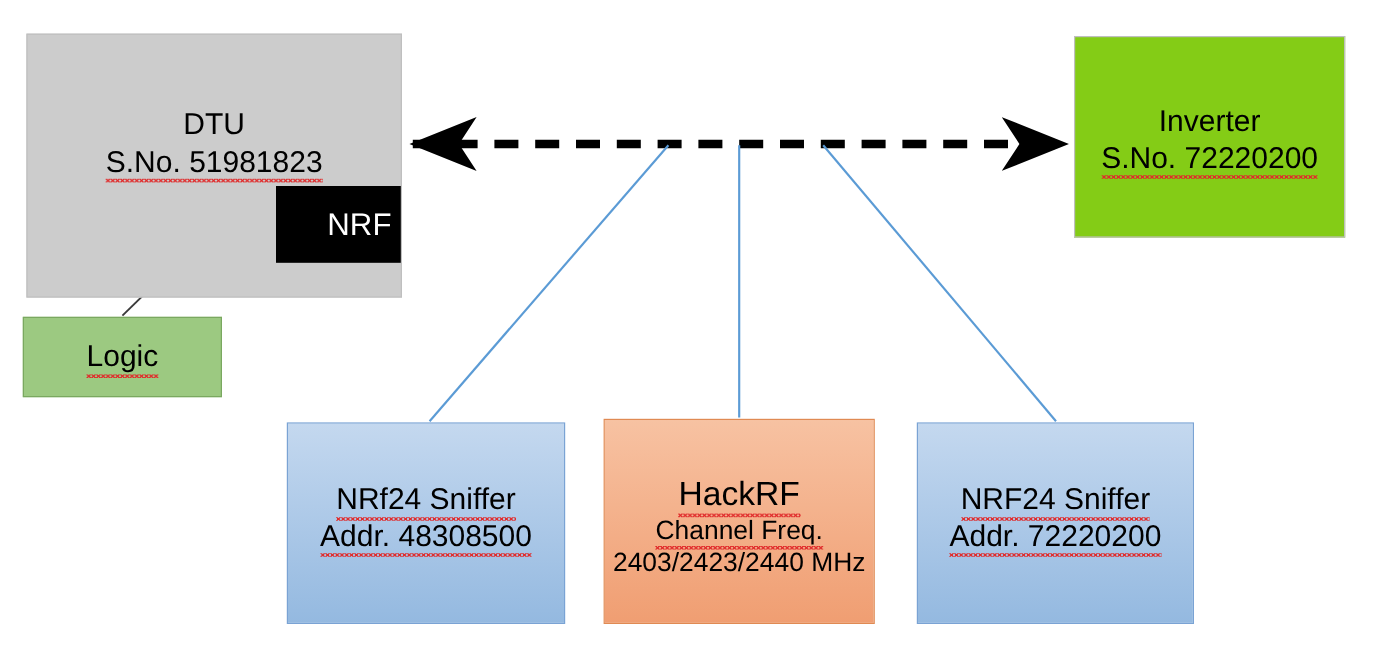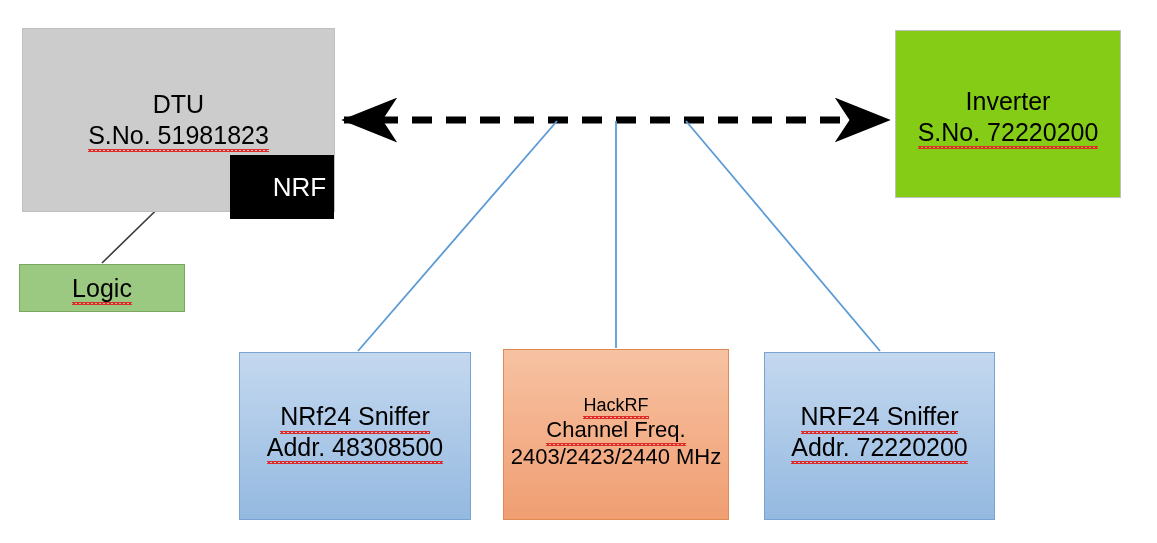--- a/index.html
+++ b/index.html
@@ -24,21 +24,21 @@
     flex-direction: column;
     align-items: center;
     justify-content: center;
     text-align: center;
     color: #000000;
     line-height: 1.22;
   }
 
   
   #dtu-box {
-    left: 22px; top: 28px; width: 313px; height: 184px;
+    left: 22px; top: 28px; width: 313px; height: 220px;
     background: #cccccc;
     border: 1px solid #bfbfbf;
     justify-content: flex-start;
     padding-top: 60px;
   }
   #dtu-box .ln { font-size: 25px; }
 
   
   #inverter-box {
     left: 895px; top: 30px; width: 226px; height: 168px;
@@ -58,21 +58,21 @@
     align-items: center;
     justify-content: center;
     font-size: 26px;
     box-sizing: border-box;
   }
   #gd32-box { left: 18px; top: 155px; width: 102px; height: 52px; }
   #nrf-box  { left: 230px; top: 155px; width: 104px; height: 64px; padding-left: 35px; }
 
   
   #logic-box {
-    left: 19px; top: 264px; width: 166px; height: 48px;
+    left: 19px; top: 264px; width: 166px; height: 67px;
     background: #9cc981;
     border: 1px solid #7aa860;
     font-size: 25px;
   }
 
   
   #sniffer-left-box {
     left: 239px; top: 352px; width: 232px; height: 168px;
     background: linear-gradient(180deg, #c4d8ef 0%, #94b9e0 100%);
     border: 1px solid #7aa3d4;
@@ -81,21 +81,21 @@
   }
   #sniffer-left-box .ln { font-size: 25px; }
 
   #hackrf-box {
     left: 503px; top: 349px; width: 226px; height: 171px;
     background: linear-gradient(180deg, #f7c2a2 0%, #f09e72 100%);
     border: 1px solid #e08a53;
     justify-content: flex-start;
     padding-top: 45px;
   }
-  #hackrf-box .ttl { font-size: 18px; }
+  #hackrf-box .ttl { font-size: 28px; }
   #hackrf-box .sub { font-size: 22px; }
 
   #sniffer-right-box {
     left: 764px; top: 352px; width: 231px; height: 168px;
     background: linear-gradient(180deg, #c4d8ef 0%, #94b9e0 100%);
     border: 1px solid #7aa3d4;
     justify-content: flex-start;
     padding-top: 48px;
   }
   #sniffer-right-box .ln { font-size: 25px; }

